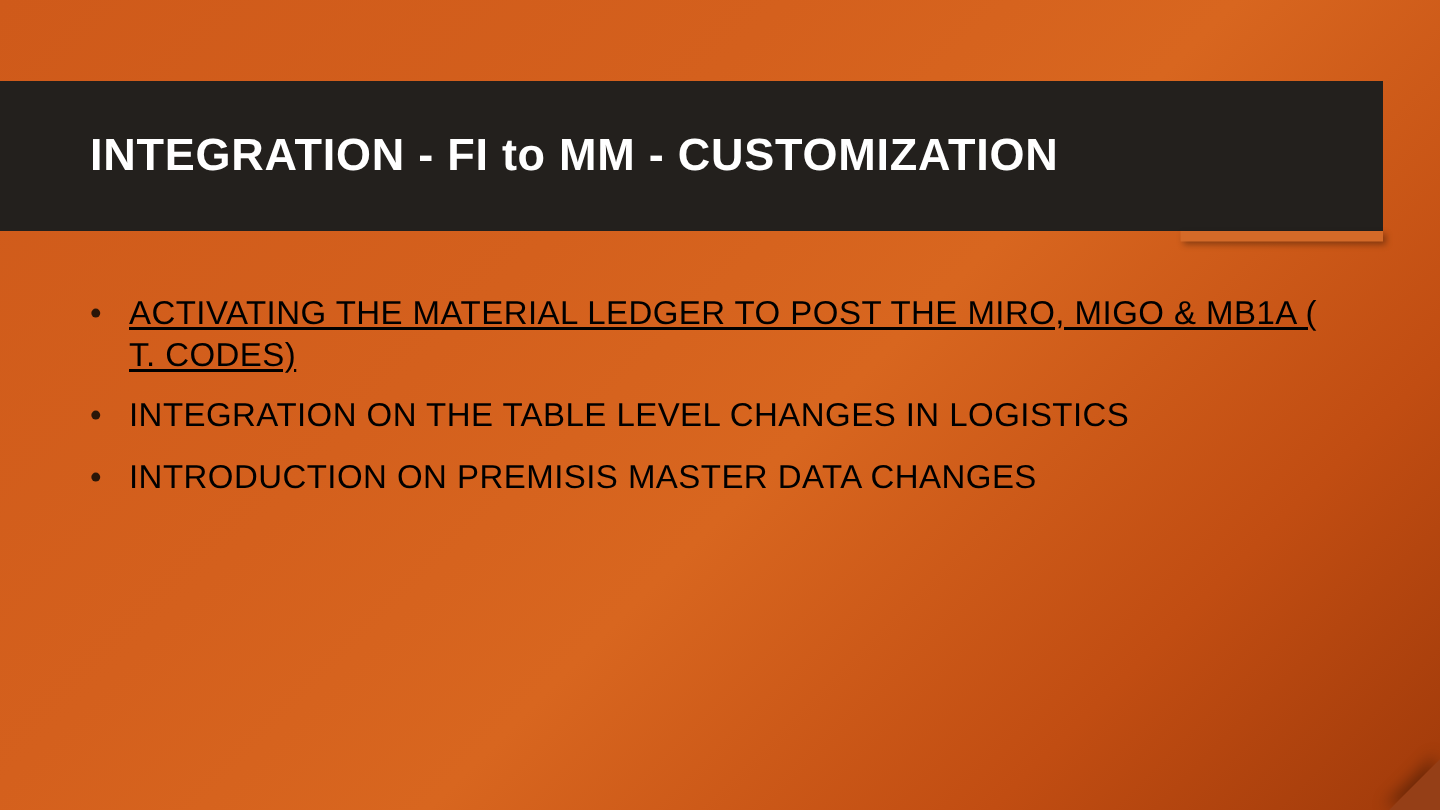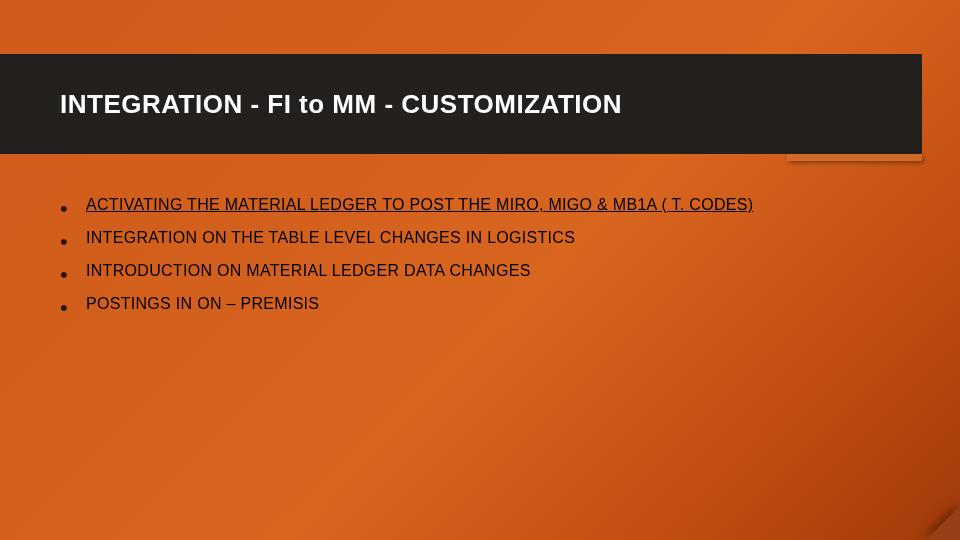--- a/index.html
+++ b/index.html
@@ -34,40 +34,40 @@
     position: absolute;
     right: 0;
     bottom: -7px;
     width: 135px;
     height: 7px;
     background: #d46a28;
     box-shadow: 2px 2px 4px rgba(0,0,0,0.35);
   }
   .title {
     color: #ffffff;
-    font-size: 26px;
+    font-size: 30px;
     font-weight: bold;
     letter-spacing: 0.5px;
   }
   .content {
     position: absolute;
     top: 195px;
     left: 60px;
     right: 60px;
   }
   .bullets {
     list-style: none;
     padding: 0;
     margin: 0;
   }
   .bullets li {
     position: relative;
     padding-left: 26px;
     color: #000000;
-    font-size: 16px;
+    font-size: 22px;
     line-height: 1.25;
     margin-bottom: 13px;
     letter-spacing: 0.3px;
   }
   .bullets li::before {
     content: "•";
     position: absolute;
     left: 0;
     top: 0;
     color: #2a1608;
@@ -103,19 +103,18 @@
 
 <div class="slide">
   <div class="title-bar">
     <div class="title">INTEGRATION  - FI to MM -  CUSTOMIZATION</div>
   </div>
 
   <div class="content">
     <ul class="bullets">
       <li class="first">ACTIVATING THE MATERIAL LEDGER TO POST THE MIRO, MIGO &amp; MB1A ( T. CODES)</li>
       <li>INTEGRATION ON THE TABLE LEVEL CHANGES IN LOGISTICS</li>
-      <li>INTRODUCTION ON MATERIAL LEDGER DATA CHANGES</li>
-      <li>POSTINGS IN ON – PREMISIS</li>
+      <li>INTRODUCTION ON PREMISIS MASTER DATA CHANGES</li>
     </ul>
   </div>
 
   <div class="corner-accent"></div>
 </div>
 
 </body></html>

